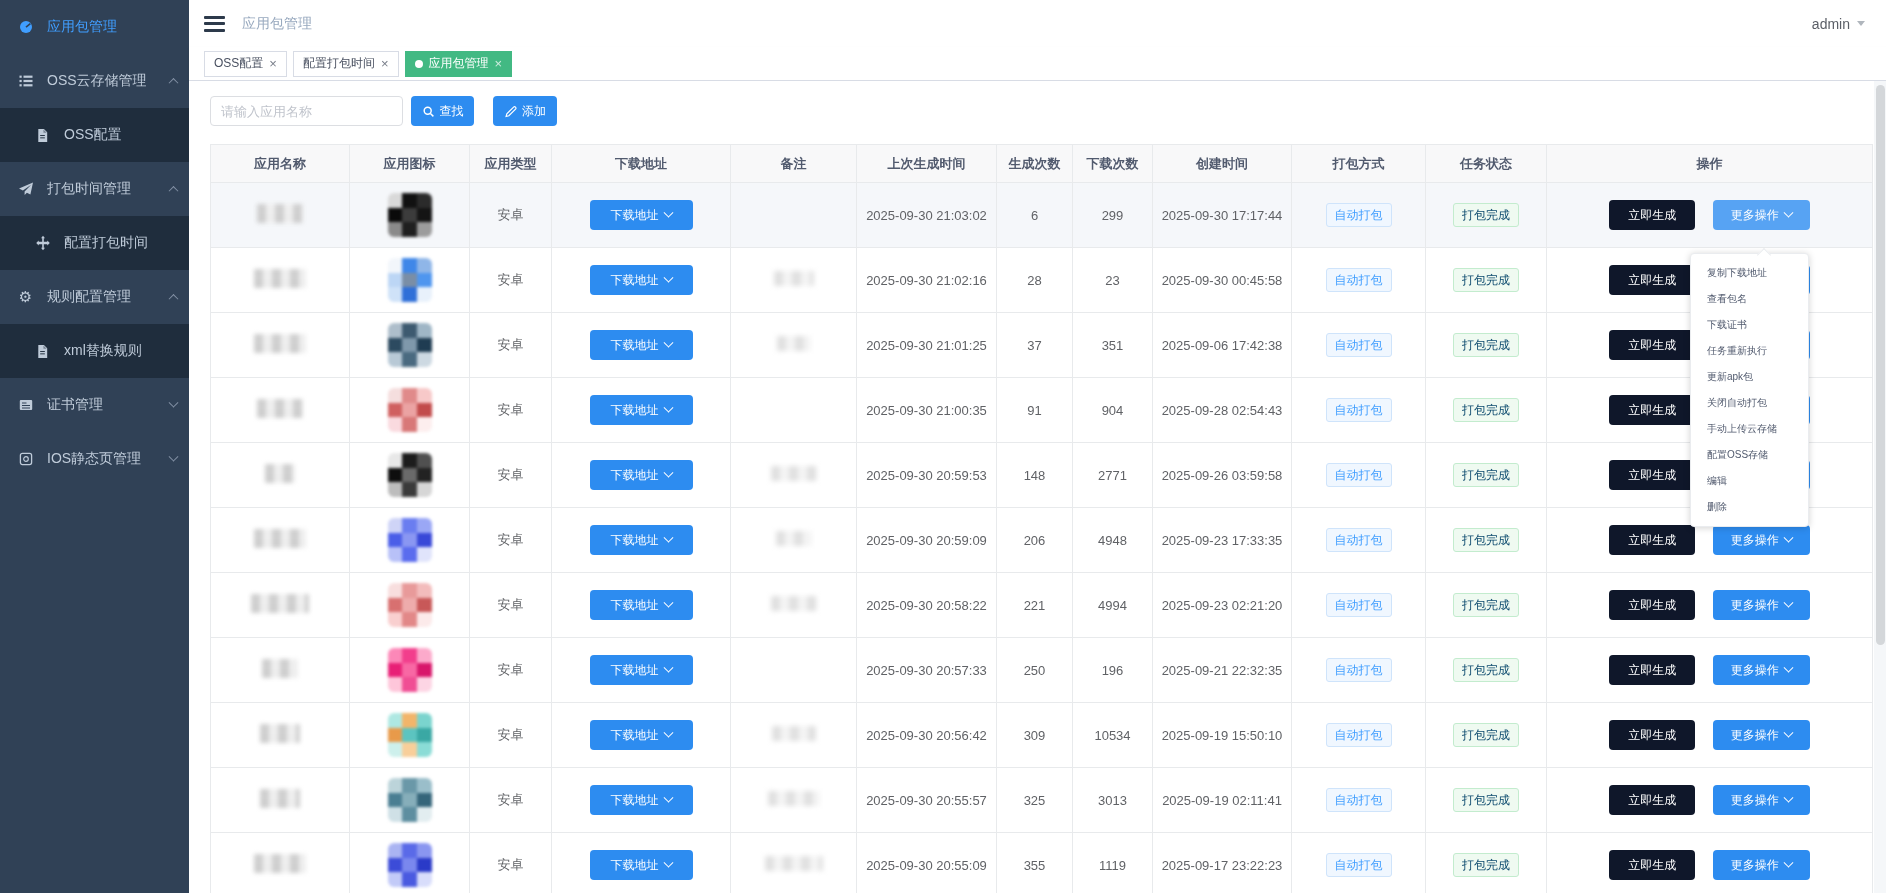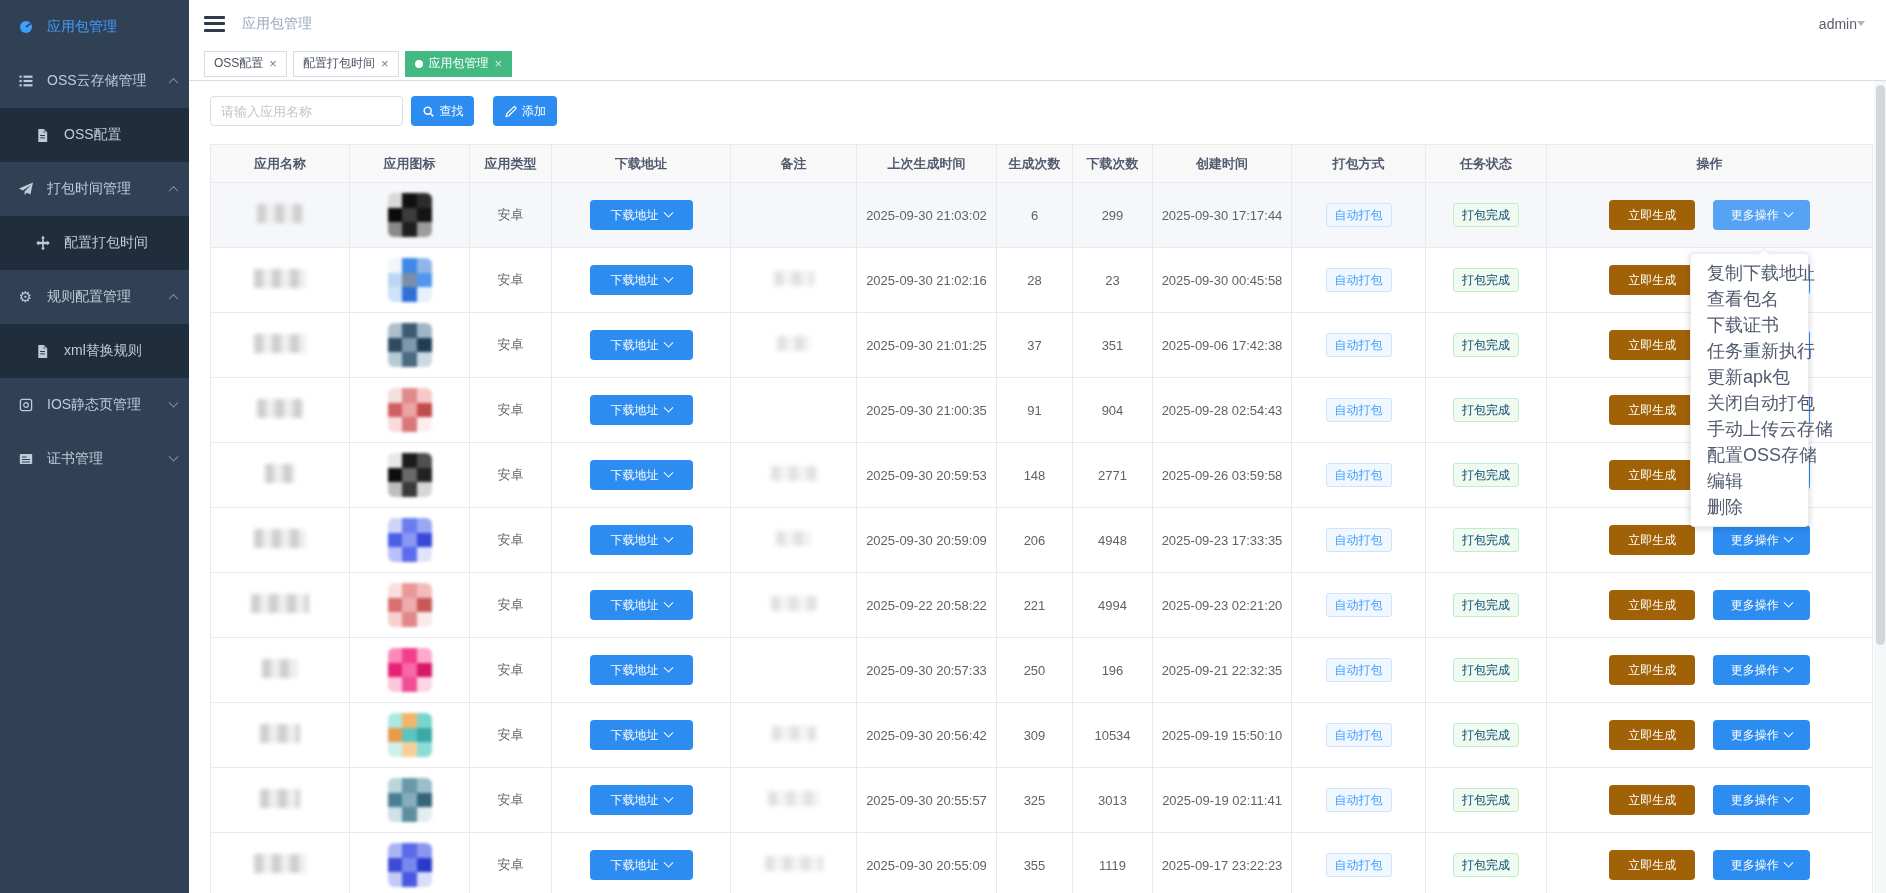--- a/index.html
+++ b/index.html
@@ -22,21 +22,21 @@
   .arrow.down { transform:rotate(45deg) translate(-2px,-2px); }
 
   
   .main { flex:1; display:flex; flex-direction:column; position:relative; }
 
   .navbar { height:47px; background:#fff; display:flex; align-items:center; padding:0 22px 0 15px; }
   .hamburger { width:21px; height:16px; display:flex; flex-direction:column;
     justify-content:space-between; cursor:pointer; }
   .hamburger span { display:block; height:3px; background:#2d3a4b; border-radius:1px; }
   .breadcrumb { margin-left:17px; font-size:14px; color:#97a8be; }
-  .nav-right { margin-left:auto; display:flex; align-items:center; gap:0; cursor:pointer; }
+  .nav-right { margin-left:auto; display:flex; align-items:center; gap:7px; cursor:pointer; }
   .nav-user { font-size:14px; color:#5a5e66; }
   .caret { width:0; height:0; border-left:4.5px solid transparent; border-right:4.5px solid transparent;
     border-top:5px solid #b0b6bd; }
 
   .tags-bar { height:34px; background:#fff; border-bottom:1px solid #d8dce5; display:flex;
     align-items:center; padding:0 15px; gap:6px; box-shadow:0 1px 3px rgba(0,0,0,.04); }
   .tag-item { height:26px; display:inline-flex; align-items:center; gap:6px; padding:0 9px;
     border:1px solid #d8dce5; background:#fff; color:#495060; font-size:12px; cursor:pointer; }
   .tag-item .dot { display:none; width:8px; height:8px; border-radius:50%; background:#fff; }
   .tag-item.active { background:#42b983; border-color:#42b983; color:#fff; }
@@ -70,38 +70,38 @@
     background-image:
       repeating-linear-gradient(90deg, rgba(221,221,221,.9) 0 9px, rgba(243,243,243,.9) 9px 18px); }
 
   .app-icon { width:44px; height:44px; margin:0 auto; border-radius:6px; overflow:hidden;
     display:grid; grid-template-columns:repeat(3,1fr); grid-template-rows:repeat(3,1fr);
     filter:blur(1.5px); }
 
   .cell-btn { border:none; border-radius:4px; color:#fff; font-size:12px; height:30px;
     display:inline-flex; align-items:center; justify-content:center; gap:6px; cursor:pointer; }
   .dl-btn   { width:103px; background:#2d8cf0; }
-  .gen-btn  { width:86px;  background:#a16207; }
+  .gen-btn  { width:86px;  background:#0f172a; }
   .more-btn { width:97px;  background:#2d8cf0; margin-left:14px; }
   tr.hover-row .more-btn { background:#57a3f3; }
   .chev { width:7px; height:7px; border-right:1.6px solid #fff; border-bottom:1.6px solid #fff;
     transform:rotate(45deg) translate(-2px,-2px); }
 
   .mini-tag { display:inline-block; height:24px; line-height:22px; padding:0 8px; font-size:12px;
     border-radius:3px; border:1px solid; }
   .tag-blue  { color:#409eff; background:#f0f7ff; border-color:#cfe4fb; }
   .tag-green { color:#0c4a6e; background:#effaf1; border-color:#c3ecce; }
 
   
   .dropdown-menu { position:absolute; left:1690px; top:253px; width:119px; background:#fff;
     border:1px solid #eaecef; border-radius:4px; box-shadow:0 1px 7px rgba(0,0,0,.18);
     padding:6px 0; z-index:50; }
   .dropdown-menu::before { content:""; position:absolute; top:-4.5px; left:68px; width:9px; height:9px;
     background:#fff; transform:rotate(45deg); border-left:1px solid #eaecef; border-top:1px solid #eaecef; }
-  .dd-item { height:26px; line-height:26px; padding:0 16px; font-size:18px; color:#515a6e;
+  .dd-item { height:26px; line-height:26px; padding:0 16px; font-size:10px; color:#515a6e;
     cursor:pointer; white-space:nowrap; }
 
   
   .v-scrollbar { position:absolute; right:0; top:81px; bottom:0; width:13px; background:#f5f7f9; }
   .v-thumb { position:absolute; left:2px; width:9px; border-radius:5px; background:#d4d7da;
     top:4px; height:560px; cursor:pointer; }
 </style>
 </head>
 <body>
 
@@ -184,36 +184,36 @@
             <path stroke="#1f2d3d" stroke-width="1" d="M5.5 8h5M5.5 10.5h5"></path>
           </svg>
         </span>
     <span class="mi-label">xml替换规则</span>
 
   </div>
 
   <div class="menu-item">
     <span class="mi-icon">
           <svg width="16" height="16" viewBox="0 0 16 16">
+            <rect x="1.8" y="3" width="12.4" height="10" rx="1" fill="currentColor"></rect>
+            <path stroke="#304156" stroke-width="1.1" d="M4 6h4.5M4 8.5h8M4 11h8"></path>
+          </svg>
+        </span>
+    <span class="mi-label">证书管理</span>
+    <span class="arrow down"></span>
+  </div>
+
+  <div class="menu-item">
+    <span class="mi-icon">
+          <svg width="16" height="16" viewBox="0 0 16 16">
             <rect x="2.4" y="2.4" width="11.2" height="11.2" rx="2" fill="none" stroke="currentColor" stroke-width="1.3"></rect>
             <circle cx="8" cy="8" r="2.3" fill="none" stroke="currentColor" stroke-width="1.2"></circle>
           </svg>
         </span>
     <span class="mi-label">IOS静态页管理</span>
-    <span class="arrow down"></span>
-  </div>
-
-  <div class="menu-item">
-    <span class="mi-icon">
-          <svg width="16" height="16" viewBox="0 0 16 16">
-            <rect x="1.8" y="3" width="12.4" height="10" rx="1" fill="currentColor"></rect>
-            <path stroke="#304156" stroke-width="1.1" d="M4 6h4.5M4 8.5h8M4 11h8"></path>
-          </svg>
-        </span>
-    <span class="mi-label">证书管理</span>
     <span class="arrow down"></span>
   </div>
 
 </div>
 
   <div class="main">
 
     <div class="navbar">
       <div class="hamburger">
         <span></span>
@@ -546,21 +546,21 @@
                   </div>
                 </td>
     <td class="c-type">安卓</td>
     <td>
       <button class="cell-btn dl-btn">
         <span class="dl-label">下载地址</span>
                     <span class="chev"></span>
       </button>
     </td>
     <td><span class="blob remark" style="width: 46px;"></span></td>
-    <td class="c-last">2025-09-22 20:58:22</td>
+    <td class="c-last">2025-09-30 20:58:22</td>
     <td class="c-gen">221</td>
     <td class="c-dl">4994</td>
     <td class="c-created">2025-09-23 02:21:20</td>
     <td><span class="mini-tag tag-blue c-mode">自动打包</span></td>
     <td><span class="mini-tag tag-green c-status">打包完成</span></td>
     <td>
       <button class="cell-btn gen-btn c-genbtn">立即生成</button>
       <button class="cell-btn more-btn">
         <span class="more-label">更多操作</span>
                     <span class="chev"></span>

